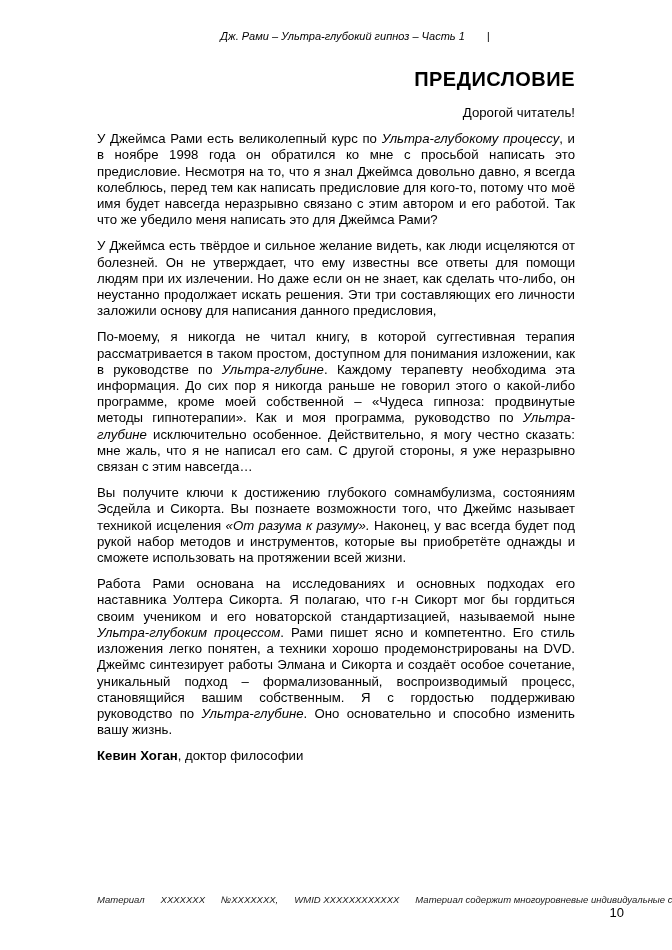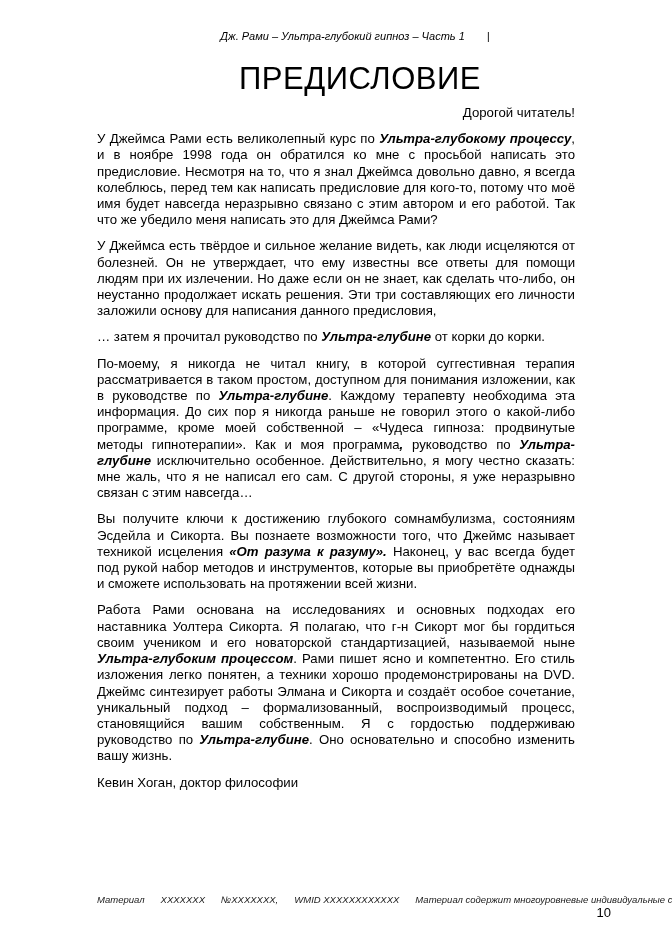--- a/index.html
+++ b/index.html
@@ -22,67 +22,67 @@
     padding-left: 30px;
     font-style: italic;
     font-size: 11px;
     white-space: nowrap;
   }
   .hright { display: inline-flex; gap: 5px; align-items: baseline; }
   .link { color: var(--link, #0563C1); text-decoration: underline; font-style: italic; cursor: pointer; }
   
   .content { padding: 62px 97px 0 97px; }
   .doc-title {
-    font-size: 31px;
-    font-weight: 400;
+    font-size: 20px;
+    font-weight: 700;
     line-height: 34px;
-    text-align: center;
+    text-align: right;
     padding-left: 48px;
     letter-spacing: 0.5px;
   }
   .salutation {
     margin-top: 9px;
     margin-bottom: 10px;
     font-size: 13.2px;
     line-height: 16.2px;
     text-align: right;
   }
   .content p.para {
     font-size: 13.2px;
     line-height: 16.2px;
     text-align: justify;
     margin-bottom: 10px;
   }
-  .em { font-weight: 700; font-style: italic; }
+  .em { font-weight: 400; font-style: italic; }
   .sig {
     font-size: 13.2px;
     line-height: 16.2px;
     margin-bottom: 0;
     text-align: left;
   }
-  .sig .name { font-weight: 400; }
+  .sig .name { font-weight: 700; }
   .works {
     font-size: 13.2px;
     line-height: 16.2px;
     text-align: justify;
     margin-bottom: 0;
   }
   
   .ftr {
     position: absolute;
     left: 97px; top: 894px;
     display: flex; gap: 16px; align-items: baseline;
     font-style: italic;
     font-size: 9.5px;
     white-space: nowrap;
     color: #1a1a1a;
   }
   .pagenum {
     position: absolute;
-    top: 905px; right: 61px;
+    top: 905px; right: 48px;
     font-size: 13px;
     line-height: 16px;
   }
 </style>
 </head>
 <body>
 
 <div class="page">
 
   <div class="hdr">
@@ -90,21 +90,20 @@
     <span>|</span>
   </div>
 
   <div class="content">
     <h1 class="doc-title">ПРЕДИСЛОВИЕ</h1>
     <p class="salutation">Дорогой читатель!</p>
 
     <div id="paragraphs">
         <p class="para"><span>У Джеймса Рами есть великолепный курс по </span><span class="em">Ультра-глубокому процессу</span><span>, и в ноябре 1998 года он обратился ко мне с просьбой написать это предисловие. Несмотря на то, что я знал Джеймса довольно давно, я всегда колеблюсь, перед тем как написать предисловие для кого-то, потому что моё имя будет навсегда неразрывно связано с этим автором и его работой. Так что же убедило меня написать это для Джеймса Рами?</span></p>
         <p class="para"><span>У Джеймса есть твёрдое и сильное желание видеть, как люди исцеляются от болезней. Он не утверждает, что ему известны все ответы для помощи людям при их излечении. Но даже если он не знает, как сделать что-либо, он неустанно продолжает искать решения. Эти три составляющих его личности заложили основу для написания данного предисловия,</span></p>
-        <p class="para"><span>… затем я прочитал руководство по </span><span class="em">Ультра-глубине</span><span> от корки до корки.</span></p>
         <p class="para"><span>По-моему, я никогда не читал книгу, в которой суггестивная терапия рассматривается в таком простом, доступном для понимания изложении, как в руководстве по </span><span class="em">Ультра-глубине</span><span>. Каждому терапевту необходима эта информация. До сих пор я никогда раньше не говорил этого о какой-либо программе, кроме моей собственной – «Чудеса гипноза: продвинутые методы гипнотерапии». Как и моя программа</span><span class="em">,</span><span> руководство по </span><span class="em">Ультра-глубине</span><span> исключительно особенное. Действительно, я могу честно сказать: мне жаль, что я не написал его сам. С другой стороны, я уже неразрывно связан с этим навсегда…</span></p>
         <p class="para"><span>Вы получите ключи к достижению глубокого сомнамбулизма, состояниям Эсдейла и Сикорта. Вы познаете возможности того, что Джеймс называет техникой исцеления </span><span class="em">«От разума к разуму».</span><span> Наконец, у вас всегда будет под рукой набор методов и инструментов, которые вы приобретёте однажды и сможете использовать на протяжении всей жизни.</span></p>
         <p class="para"><span>Работа Рами основана на исследованиях и основных подходах его наставника Уолтера Сикорта. Я полагаю, что г-н Сикорт мог бы гордиться своим учеником и его новаторской стандартизацией, называемой ныне </span><span class="em">Ультра-глубоким процессом</span><span>. Рами пишет ясно и компетентно. Его стиль изложения легко понятен, а техники хорошо продемонстрированы на DVD. Джеймс синтезирует работы Элмана и Сикорта и создаёт особое сочетание, уникальный подход – формализованный, воспроизводимый процесс, становящийся вашим собственным. Я с гордостью поддерживаю руководство по </span><span class="em">Ультра-глубине</span><span>. Оно основательно и способно изменить вашу жизнь.</span></p>
       </div>
 
     <p class="sig"><span class="name">Кевин Хоган</span><span>, доктор философии</span></p>
   </div>
 
   <div class="ftr" id="footer-row">
       <span>Материал</span>

